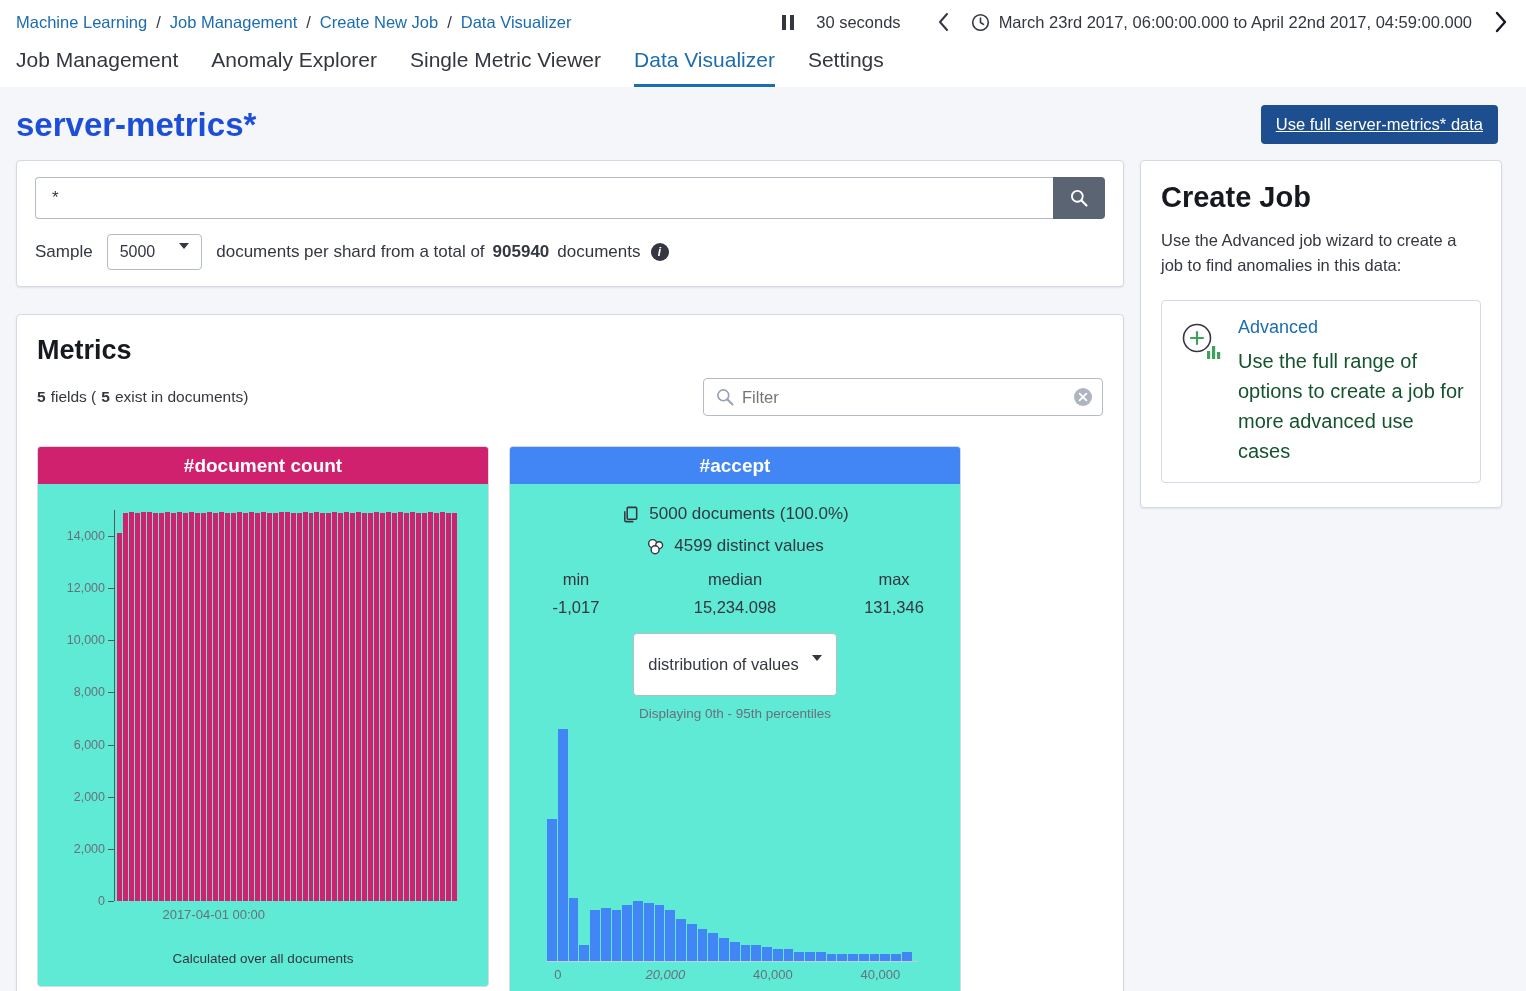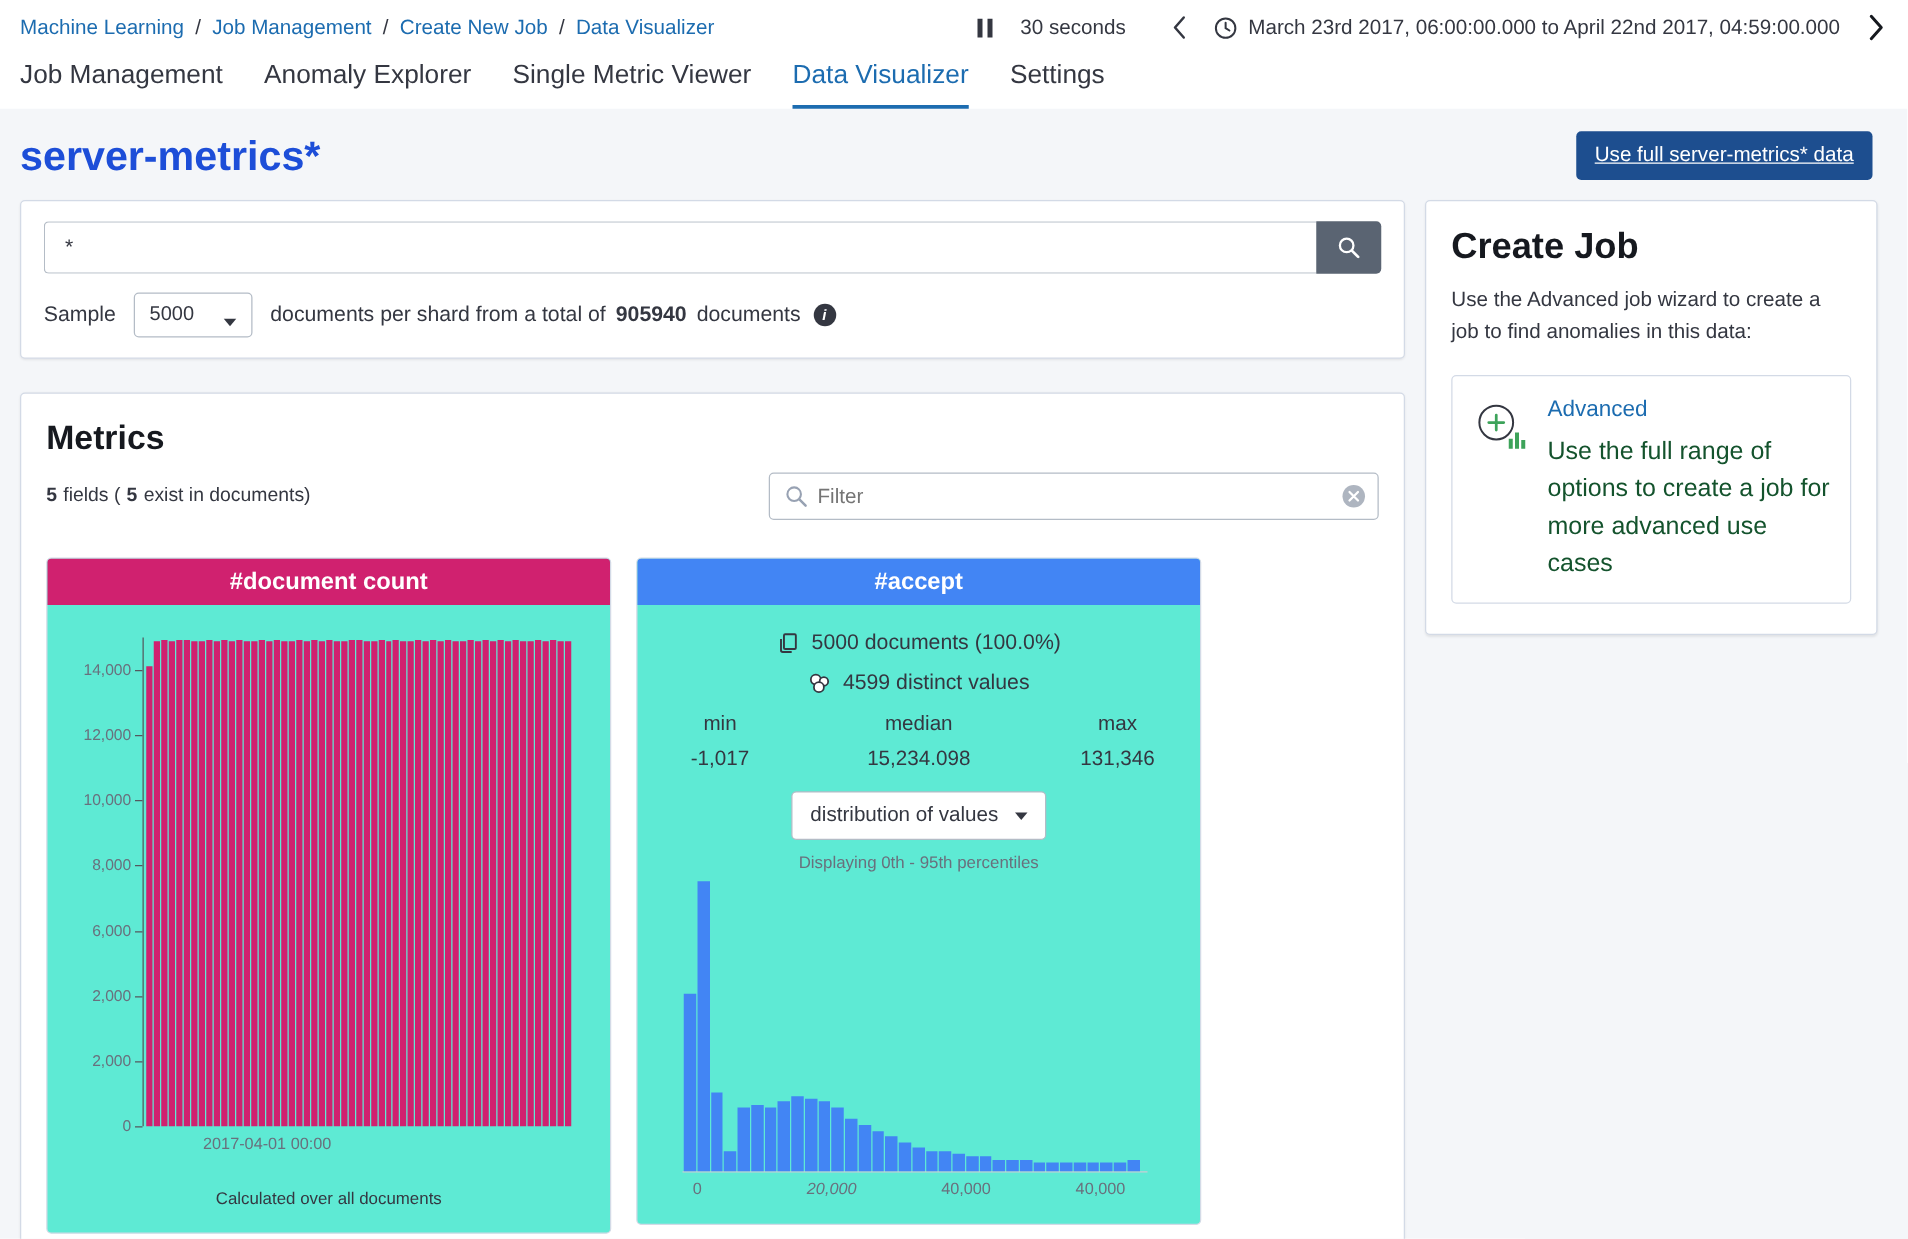--- a/index.html
+++ b/index.html
@@ -26,30 +26,30 @@
   .full-data-btn{background:#1d4e8f;color:#fff;border:none;border-radius:4px;padding:10px 15px;font-size:16.5px;text-decoration:underline;cursor:pointer;font-family:inherit}
   .layout{display:flex;align-items:flex-start;gap:16px;padding:16px}
   .left-col{width:1108px;flex:none}
   .panel{background:#fff;border:1px solid #d3dae6;border-radius:4px;box-shadow:0 1px 2px rgba(0,0,0,.08)}
   
   .search-panel{padding:16px 18px}
   .search-row{display:flex}
   .search-input{flex:1;height:42px;border:1px solid #b4bcc6;border-right:none;border-radius:4px 0 0 4px;padding:0 16px;font-size:17px;font-family:inherit;color:#343741;outline:none}
   .search-btn{width:52px;height:42px;background:#5a6472;border:none;border-radius:0 4px 4px 0;display:flex;align-items:center;justify-content:center;cursor:pointer}
   .sample-row{display:flex;align-items:center;gap:8px;margin-top:15px;font-size:17px}
-  .select-box{position:relative;display:flex;align-items:flex-end;gap:24px;border:1px solid #b4bcc6;border-radius:4px;padding:8px 12px;background:#fff;cursor:pointer;font-size:16px;margin:0 6px}
+  .select-box{position:relative;display:flex;align-items:flex-start;gap:24px;border:1px solid #b4bcc6;border-radius:4px;padding:8px 12px;background:#fff;cursor:pointer;font-size:16px;margin:0 6px}
   .caret{width:0;height:0;border-left:5px solid transparent;border-right:5px solid transparent;border-top:6px solid #343741}
   .bold{font-weight:700}
   .info-icon{width:18px;height:18px;border-radius:50%;background:#343741;color:#fff;font-size:12px;font-weight:700;display:inline-flex;align-items:center;justify-content:center;font-style:italic;margin-left:2px}
   
   .metrics-panel{margin-top:27px;padding:20px 20px 24px}
   .metrics-title{font-size:27px;font-weight:700;color:#16191f;margin:0 0 12px}
   .metrics-sub-row{display:flex;justify-content:space-between;align-items:center}
   .fields-line{display:flex;gap:5px;font-size:15.5px}
-  .filter-wrap{position:relative;width:488px}
+  .filter-wrap{position:relative;width:400px}
   .filter-input{width:100%;height:38px;border:1px solid #b4bcc6;border-radius:4px;padding:0 38px;font-size:16.5px;font-family:inherit;color:#69707d;outline:none;background:#fff}
   .filter-search-icon{position:absolute;left:12px;top:9px}
   .filter-clear-icon{position:absolute;right:10px;top:9px;cursor:pointer}
   .cards-row{display:flex;gap:20px;margin-top:30px;align-items:flex-start}
   .metric-card{width:452px;border:1px solid #d3dae6;border-radius:4px;background:#5eead4}
   .metric-card-header{height:37px;display:flex;align-items:center;justify-content:center;color:#fff;font-size:19px;font-weight:700;border-radius:3px 3px 0 0}
   
   .dc-plot{position:relative;height:391px;margin:26px 30px 0 76px;border-left:1px solid #54585e}
   .dc-bars{position:absolute;left:2px;right:0;top:0;bottom:0;display:flex;align-items:flex-end}
   .dc-bar{flex:1 1 0;margin-right:1px}
@@ -59,21 +59,21 @@
   .dc-xlabel{position:absolute;left:29%;transform:translateX(-50%);font-size:13px;color:#69707d;white-space:nowrap}
   .dc-caption{text-align:center;font-size:13.5px;color:#343741;margin:24px 0 20px}
   
   .ac-line{display:flex;align-items:center;justify-content:center;gap:9px;font-size:17px;margin-top:12px}
   .ac-line.first{margin-top:20px}
   .ac-stats{display:flex;justify-content:center;gap:52px;margin-top:14px;text-align:center}
   .ac-stat{min-width:84px}
   .ac-stat.mid{min-width:130px}
   .ac-stat .lbl{font-size:16.5px}
   .ac-stat .val{font-size:16.5px;margin-top:9px}
-  .ac-dropdown{display:flex;align-items:center;gap:13px;border:1px solid #b4bcc6;border-radius:4px;padding:9px 14px;font-size:16.5px;width:fit-content;margin:16px auto 0;cursor:pointer;background:#fff}
+  .ac-dropdown{display:flex;align-items:flex-start;gap:13px;border:1px solid #b4bcc6;border-radius:4px;padding:21px 14px;font-size:16.5px;width:fit-content;margin:16px auto 0;cursor:pointer;background:#fff}
   .ac-percentiles{text-align:center;font-size:13.5px;color:#69707d;margin-top:10px}
   .ac-plot{position:relative;height:233px;margin:8px 42px 0 36px;border-bottom:1px solid #c9cdd3}
   .ac-bar{position:absolute;bottom:0}
   .ac-xaxis{position:relative;height:20px;margin:5px 42px 16px 36px}
   .ac-xtick{position:absolute;transform:translateX(-50%);font-size:13px;color:#69707d;white-space:nowrap}
   
   .sidebar{width:362px;flex:none}
   .create-job-panel{padding:20px 20px 24px}
   .cj-title{font-size:29px;font-weight:700;color:#16191f;margin:0 0 14px}
   .cj-desc{font-size:16.5px;line-height:1.5;margin:0}

